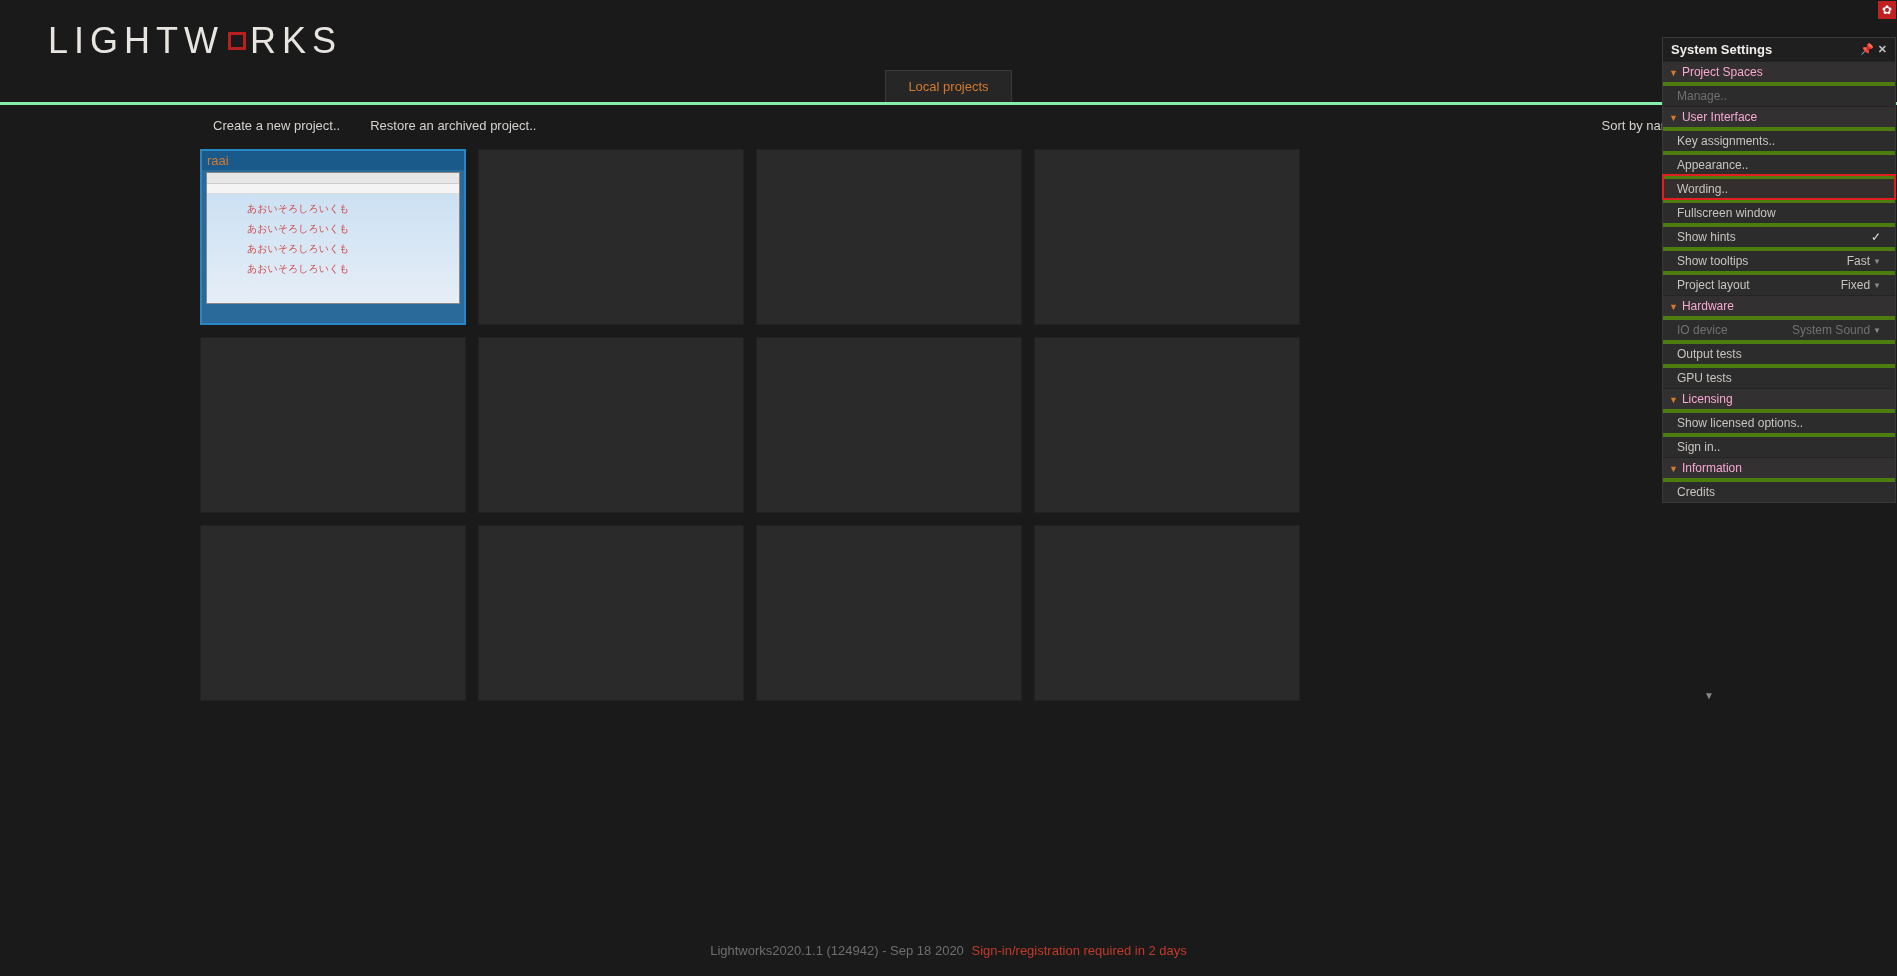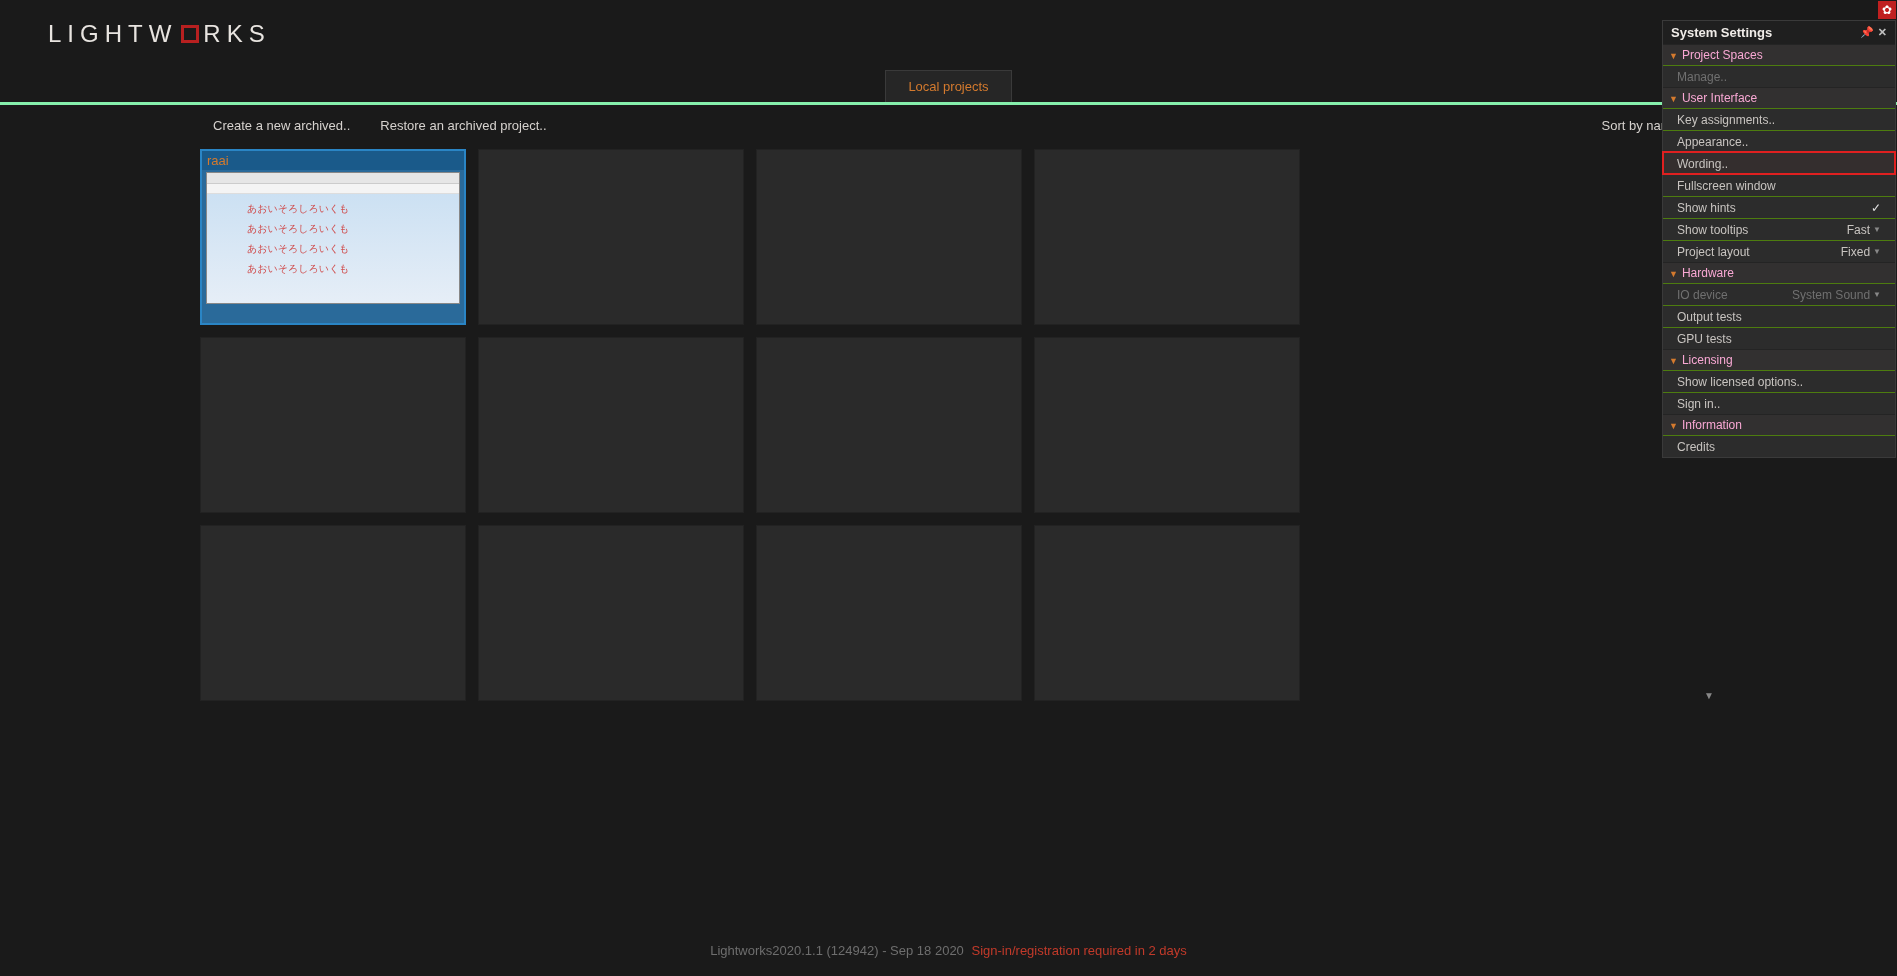--- a/index.html
+++ b/index.html
@@ -12,21 +12,21 @@
   font-size: 13px;
   overflow: hidden;
   position: relative;
 }
 .logo-area {
   padding: 20px 0 0 48px;
   height: 70px;
 }
 .logo {
   font-family: "Gill Sans", "Segoe UI", sans-serif;
-  font-size: 24px;
+  font-size: 36px;
   font-weight: 300;
   letter-spacing: 6px;
   color: #e8e4e0;
   display: flex;
   align-items: center;
 }
 .logo .red-o {
   display: inline-flex;
   width: 18px;
   height: 18px;
@@ -108,21 +108,21 @@
   flex-direction: column;
   gap: 6px;
 }
 .card-thumb .lines span {
   color: #d04a4a;
   font-size: 10px;
 }
 
 .settings-panel {
   position: absolute;
-  top: 20px;
+  top: 37px;
   right: 1px;
   width: 234px;
   background: #2c2c2c;
   border: 1px solid #3a3a3a;
   z-index: 10;
 }
 .settings-header {
   background: #1f1f1f;
   padding: 4px 8px;
   font-size: 13px;
@@ -146,21 +146,21 @@
   color: #d47a2e;
   font-size: 9px;
   margin-right: 4px;
 }
 .setting-item {
   padding: 3px 14px;
   font-size: 12px;
   color: #c8c4c0;
   display: flex;
   align-items: center;
-  border-top: 1px solid #4d7c0f;
+  border-top: 4px solid #4d7c0f;
   cursor: pointer;
   min-height: 22px;
 }
 .setting-item.disabled { color: #707070; }
 .setting-item .val { margin-left: auto; color: #c8c4c0; font-size: 12px;}
 .setting-item .val.disabled { color: #707070;}
 .setting-item .tri { margin-left: 3px; font-size: 8px; color: #888;}
 .setting-item .check { margin-left: auto; color: #e0e0e0;}
 .setting-item.highlighted {
   outline: 2px solid #e02020;
@@ -216,21 +216,21 @@
     <span>RKS</span>
   </div>
 </div>
 
 <div class="tabbar">
   <div class="tab">Local projects</div>
 </div>
 
 <div class="toolbar">
   <div class="left-actions">
-    <span class="action">Create a new archived..</span>
+    <span class="action">Create a new project..</span>
     <span class="action">Restore an archived project..</span>
   </div>
   <div class="spacer"></div>
   <div class="sort-area">
     <span class="action">Sort by name</span>
     <span class="menu-icon">≡</span>
   </div>
 </div>
 
 <div class="grid-wrap">

